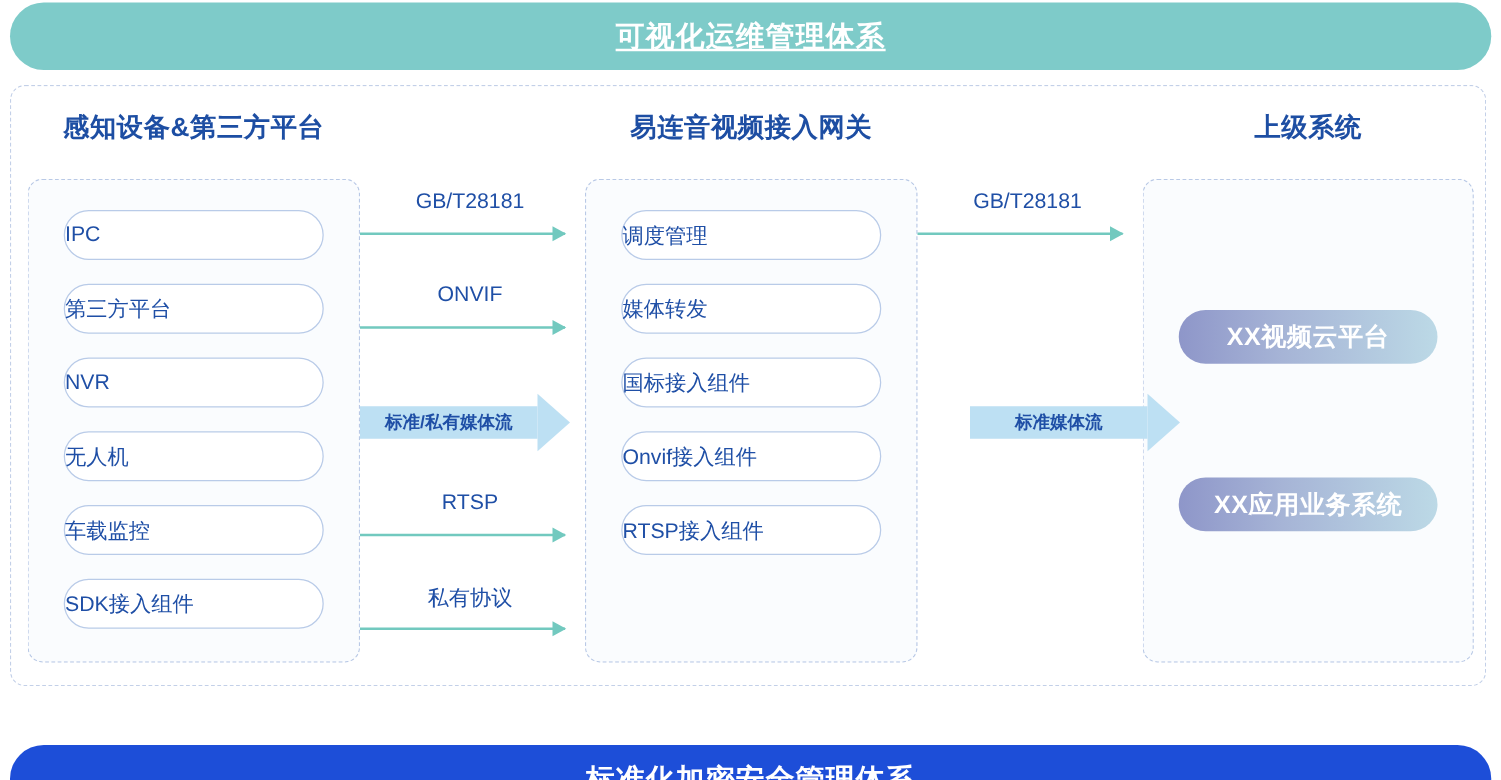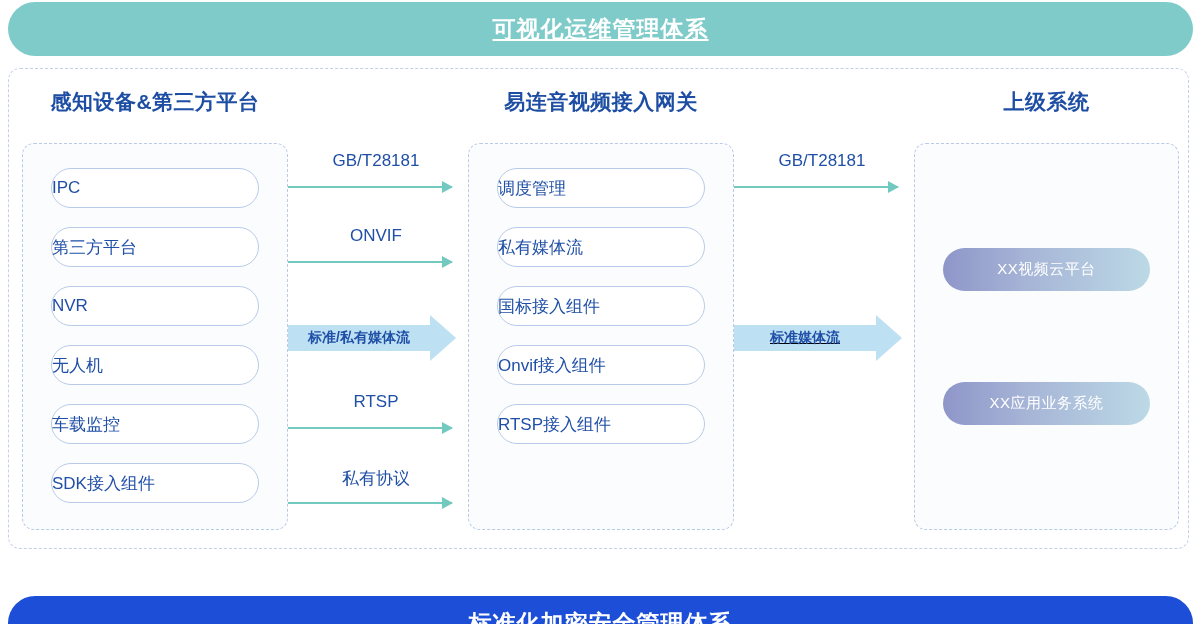--- a/index.html
+++ b/index.html
@@ -116,23 +116,24 @@
   .pill-grad {
     position: absolute;
     left: 0;
     right: 0;
     height: 43px;
     border-radius: 22px;
     background: linear-gradient(90deg, #8e96c9 0%, #a6b4d6 40%, #bcd9e6 100%);
     display: flex;
     align-items: center;
     justify-content: center;
-    font-size: 15px;
+    font-size: 20px;
     color: #ffffff;
     letter-spacing: 0.5px;
+    font-weight: bold;
   }
   .pill-grad.g1 { top: 104px; }
   .pill-grad.g2 { top: 238px; }
 
   
   .arrow-thin {
     position: absolute;
     height: 2px;
     background: #72c9bf;
   }
@@ -220,21 +221,21 @@
 </div>
 
 <div class="column col-mid">
   <div class="col-title">易连音视频接入网关</div>
   <div class="group-box">
     <div class="pill-stack">
       <div class="pill">
           <span>调度管理</span>
         </div>
       <div class="pill">
-          <span>私有媒体流</span>
+          <span>媒体转发</span>
         </div>
       <div class="pill">
           <span>国标接入组件</span>
         </div>
       <div class="pill">
           <span>Onvif接入组件</span>
         </div>
       <div class="pill">
           <span>RTSP接入组件</span>
         </div>
@@ -271,21 +272,21 @@
 
 <div class="arrow-label" style="left:288px; top:392px; width:176px;">RTSP</div>
 <div class="arrow-thin" style="left:288px; top:427px; width:164px;"></div>
 
 <div class="arrow-label" style="left:288px; top:467px; width:176px;">私有协议</div>
 <div class="arrow-thin" style="left:288px; top:502px; width:164px;"></div>
 
 <div class="arrow-label" style="left:734px; top:151px; width:176px;">GB/T28181</div>
 <div class="arrow-thin" style="left:734px; top:186px; width:164px;"></div>
 
-<div class="arrow-block" style="left:734px; top:315px; width:168px;text-decoration:underline;">
+<div class="arrow-block" style="left:776px; top:315px; width:168px;">
   <div class="shaft" style="width:142px;">
     <span>标准媒体流</span>
   </div>
   <div class="head"></div>
 </div>
 
 <div class="banner banner-bottom">
   <span>标准化加密安全管理体系</span>
 </div>
 

